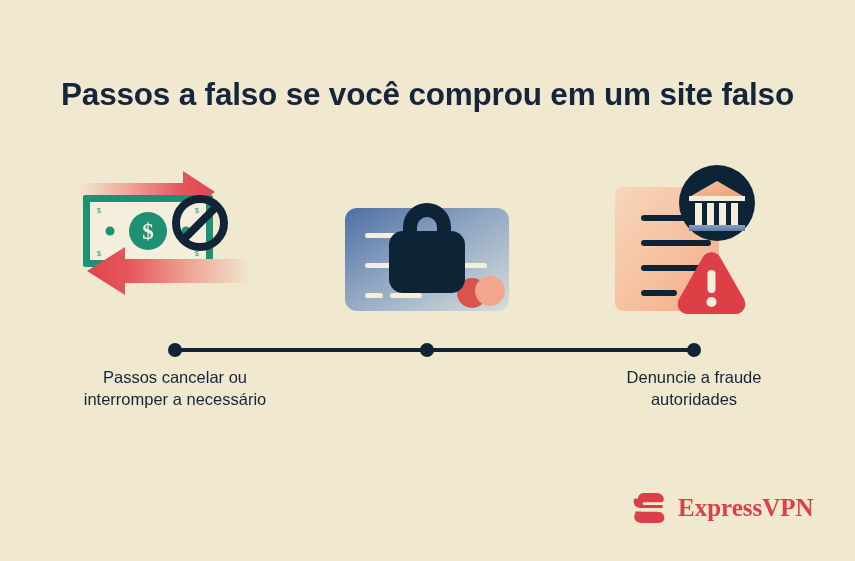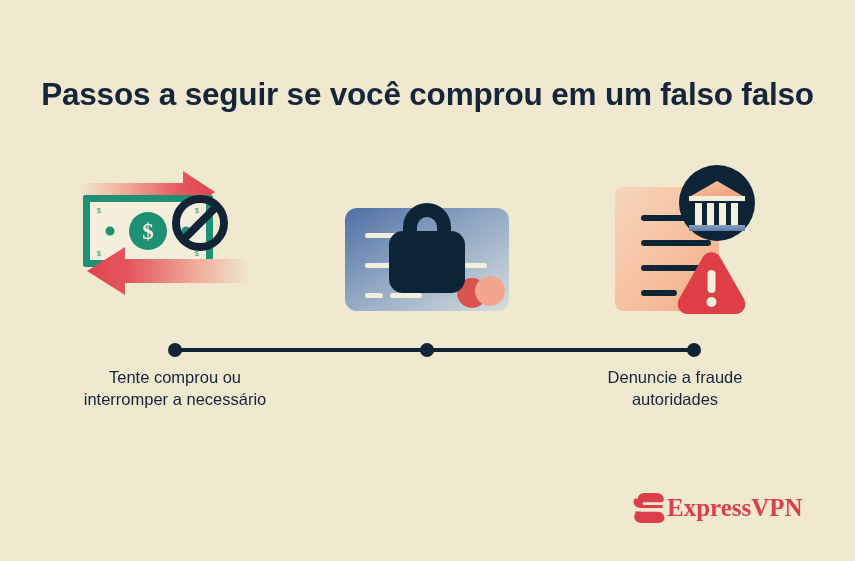--- a/index.html
+++ b/index.html
@@ -75,44 +75,44 @@
     position: absolute;
     top: 366px;
     width: 280px;
     text-align: center;
     font-size: 16.5px;
     line-height: 22px;
     color: #15263C;
   }
   #caption-1 { left: 35px; }
   #caption-2 { left: 287px; }
-  #caption-3 { left: 535px; text-align: center; }
+  #caption-3 { left: 554px; text-align: center; }
   
   #brand-logo {
     position: absolute;
     left: 632px;
     top: 492px;
     display: flex;
     align-items: center;
-    gap: 1px;
+    gap: 12px;
   }
   #brand-logo-text {
     font-family: "Liberation Serif", serif;
     font-size: 25px;
     font-weight: bold;
     color: #DA3F4A;
     letter-spacing: 0px;
   }
 </style>
 </head>
 <body>
 
 <div id="infographic">
 
-  <div id="page-title">Passos a seguir se você comprou em um falso falso</div>
+  <div id="page-title">Passos a falso se você comprou em um site falso</div>
 
   <div class="icon-slot" id="icon-slot-1">
     <svg width="200" height="150" viewBox="0 0 200 150">
       <defs>
         <linearGradient id="arrowTopGrad" x1="0" y1="0" x2="1" y2="0">
           <stop offset="0%" stop-color="#F0E8CF"></stop>
           <stop offset="35%" stop-color="#F0A898"></stop>
           <stop offset="75%" stop-color="#E4565C"></stop>
           <stop offset="100%" stop-color="#E0454F"></stop>
         </linearGradient>
@@ -229,21 +229,21 @@
   </div>
 
   <div id="timeline">
     <div id="timeline-line"></div>
     <div class="timeline-dot" id="timeline-dot-1"></div>
     <div class="timeline-dot" id="timeline-dot-2"></div>
     <div class="timeline-dot" id="timeline-dot-3"></div>
   </div>
 
   <div class="caption" id="caption-1">
-    <div>Tente comprou ou</div>
+    <div>Passos cancelar ou</div>
     <div>interromper a necessário</div>
   </div>
 
   <div class="caption" id="caption-2">
   </div>
 
   <div class="caption" id="caption-3">
     <div>Denuncie a fraude</div>
     <div>autoridades</div>
   </div>

